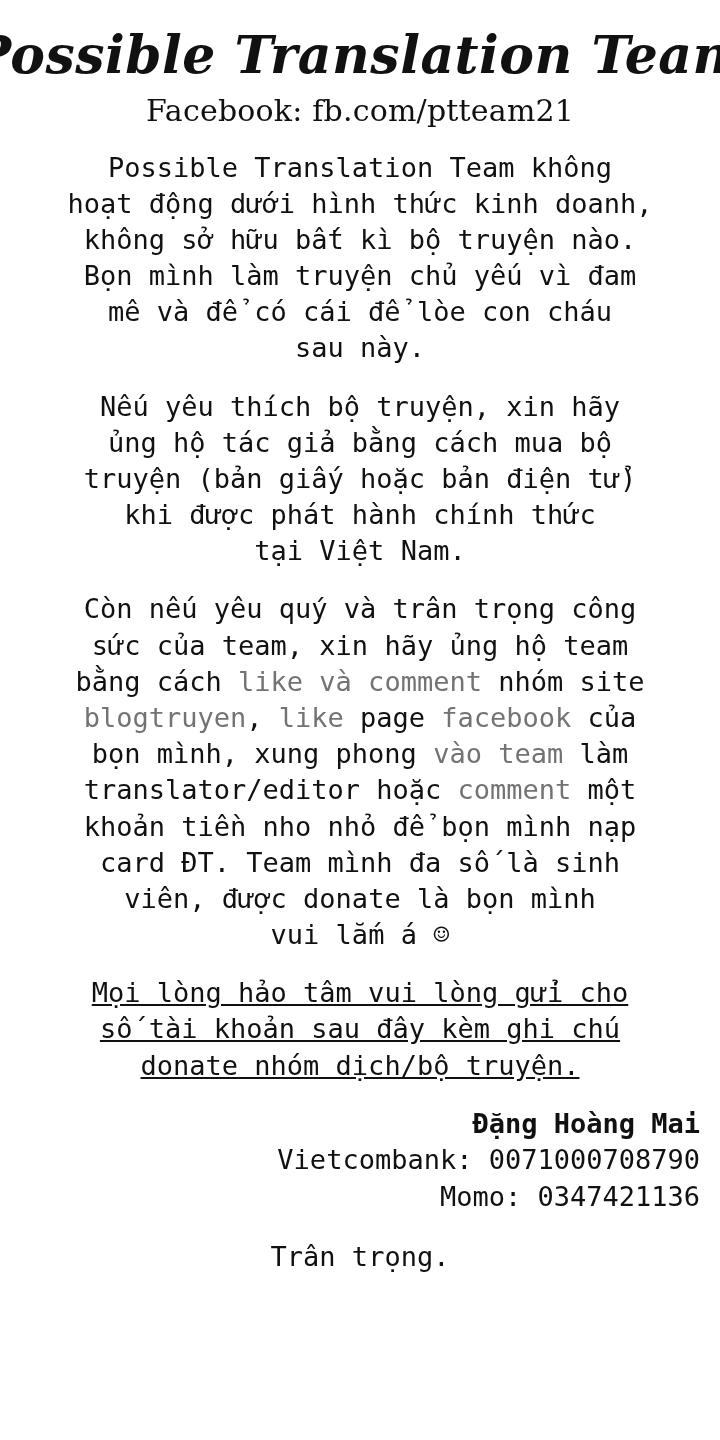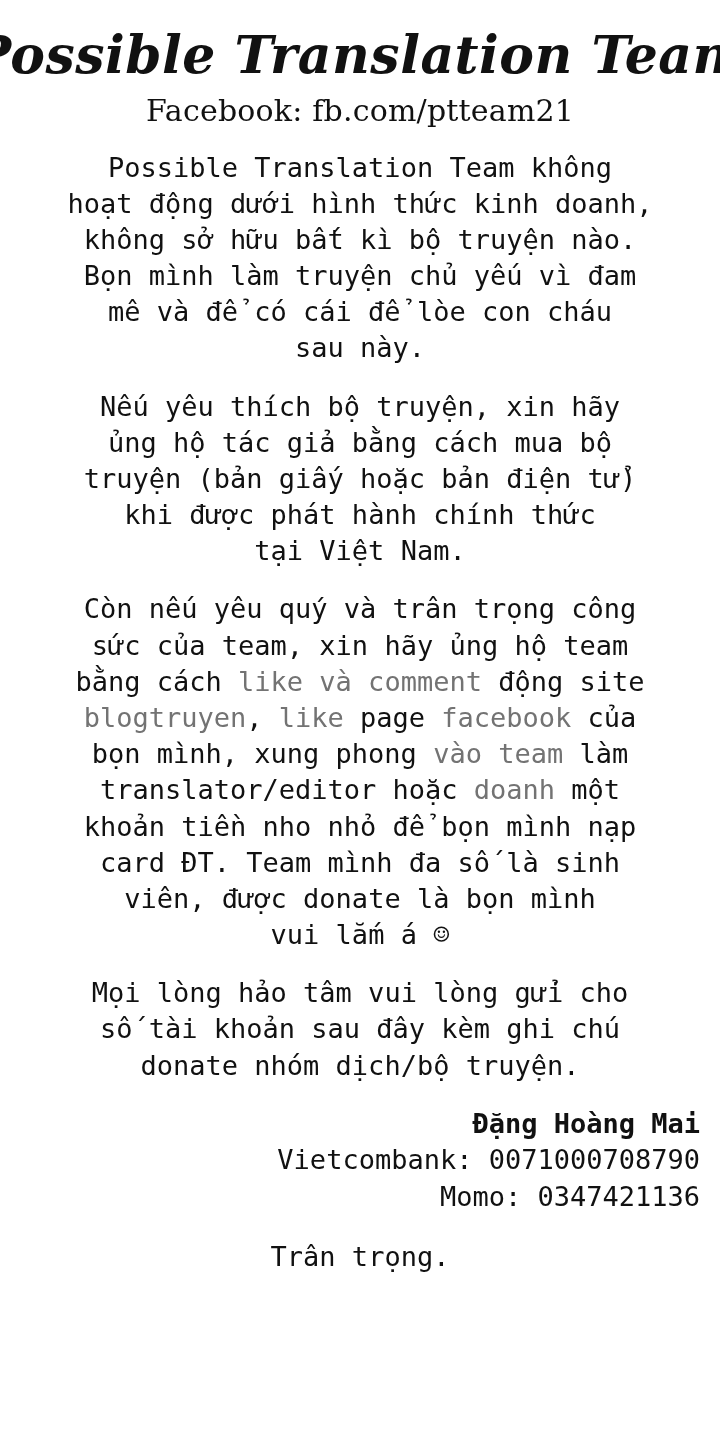--- a/index.html
+++ b/index.html
@@ -49,20 +49,21 @@
     font-family: "DejaVu Sans Mono", monospace;
     font-size: 27px;
     line-height: 1.34;
     text-align: center;
     color: #111111;
     margin: 0 0 22px 0;
     width: 680px;
     white-space: pre-wrap;
   }
   .para.tight {
+    text-decoration: underline;
   }
   .hl {
     color: #737373;
   }
   .bank {
     font-family: "DejaVu Sans Mono", monospace;
     font-size: 27px;
     line-height: 1.35;
     text-align: right;
     color: #111111;
@@ -97,24 +98,24 @@
 sau này.</div>
 
   <div class="para">Nếu yêu thích bộ truyện, xin hãy
 ủng hộ tác giả bằng cách mua bộ
 truyện (bản giấy hoặc bản điện tử)
 khi được phát hành chính thức
 tại Việt Nam.</div>
 
   <div class="para"><span>Còn nếu yêu quý và trân trọng công
 sức của team, xin hãy ủng hộ team
-bằng cách </span><span class="hl">like và comment</span><span> động site
+bằng cách </span><span class="hl">like và comment</span><span> nhóm site
 </span><span class="hl">blogtruyen</span><span>, </span><span class="hl">like</span><span> page </span><span class="hl">facebook</span><span> của
 bọn mình, xung phong </span><span class="hl">vào team</span><span> làm
-translator/editor hoặc </span><span class="hl">doanh</span><span> một
+translator/editor hoặc </span><span class="hl">comment</span><span> một
 khoản tiền nho nhỏ để bọn mình nạp
 card ĐT. Team mình đa số là sinh
 viên, được donate là bọn mình
 vui lắm á ☺</span></div>
 
   <div class="para tight">Mọi lòng hảo tâm vui lòng gửi cho
 số tài khoản sau đây kèm ghi chú
 donate nhóm dịch/bộ truyện.</div>
 
   <div class="bank">

